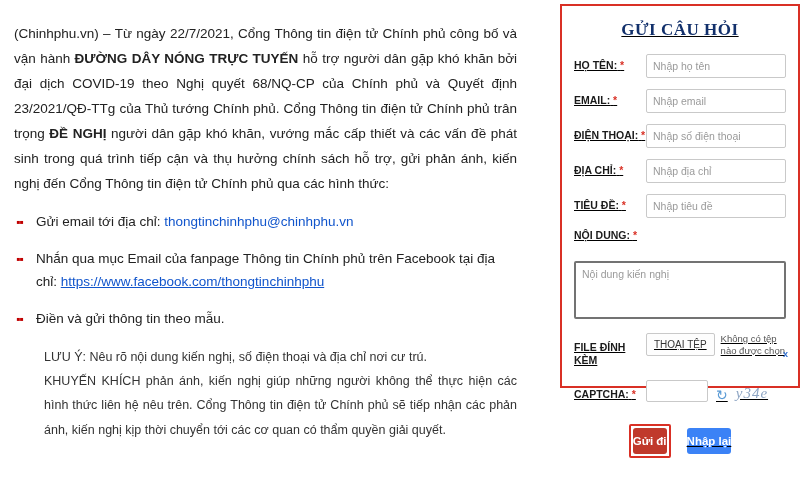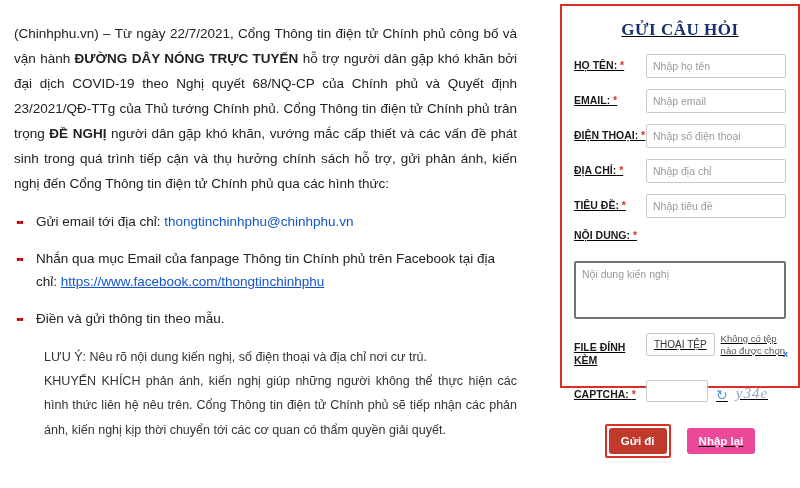--- a/index.html
+++ b/index.html
@@ -243,29 +243,29 @@
     border: 2px solid #d93025;
     padding: 2px;
     border-radius: 2px;
   }
   .btn {
     border: none;
     border-radius: 3px;
     font-size: 11.5px;
     font-weight: bold;
     color: #ffffff;
-    padding: 7px 12px;
+    padding: 7px 0;
     cursor: pointer;
     font-family: "Liberation Sans", sans-serif;
   }
   .btn-submit {
     background: #c0392b;
   }
   .btn-reset {
-    background: #ec4899;
+    background: #3b82f6;
   }
 </style>
 </head>
 <body>
 
 <div class="page">
 
   <div class="article">
     <p class="para"><span>(Chinhphu.vn) – Từ ngày 22/7/2021, Cổng Thông tin điện tử Chính phủ công bố và vận hành </span><span class="bold">ĐƯỜNG DÂY NÓNG TRỰC TUYẾN</span><span> hỗ trợ người dân gặp khó khăn bởi đại dịch COVID-19 theo Nghị quyết 68/NQ-CP của Chính phủ và Quyết định 23/2021/QĐ-TTg của Thủ tướng Chính phủ. Cổng Thông tin điện tử Chính phủ trân trọng </span><span class="bold">ĐỀ NGHỊ</span><span> người dân gặp khó khăn, vướng mắc cấp thiết và các vấn đề phát sinh trong quá trình tiếp cận và thụ hưởng chính sách hỗ trợ, gửi phản ánh, kiến nghị đến Cổng Thông tin điện tử Chính phủ qua các hình thức:</span></p>
 

